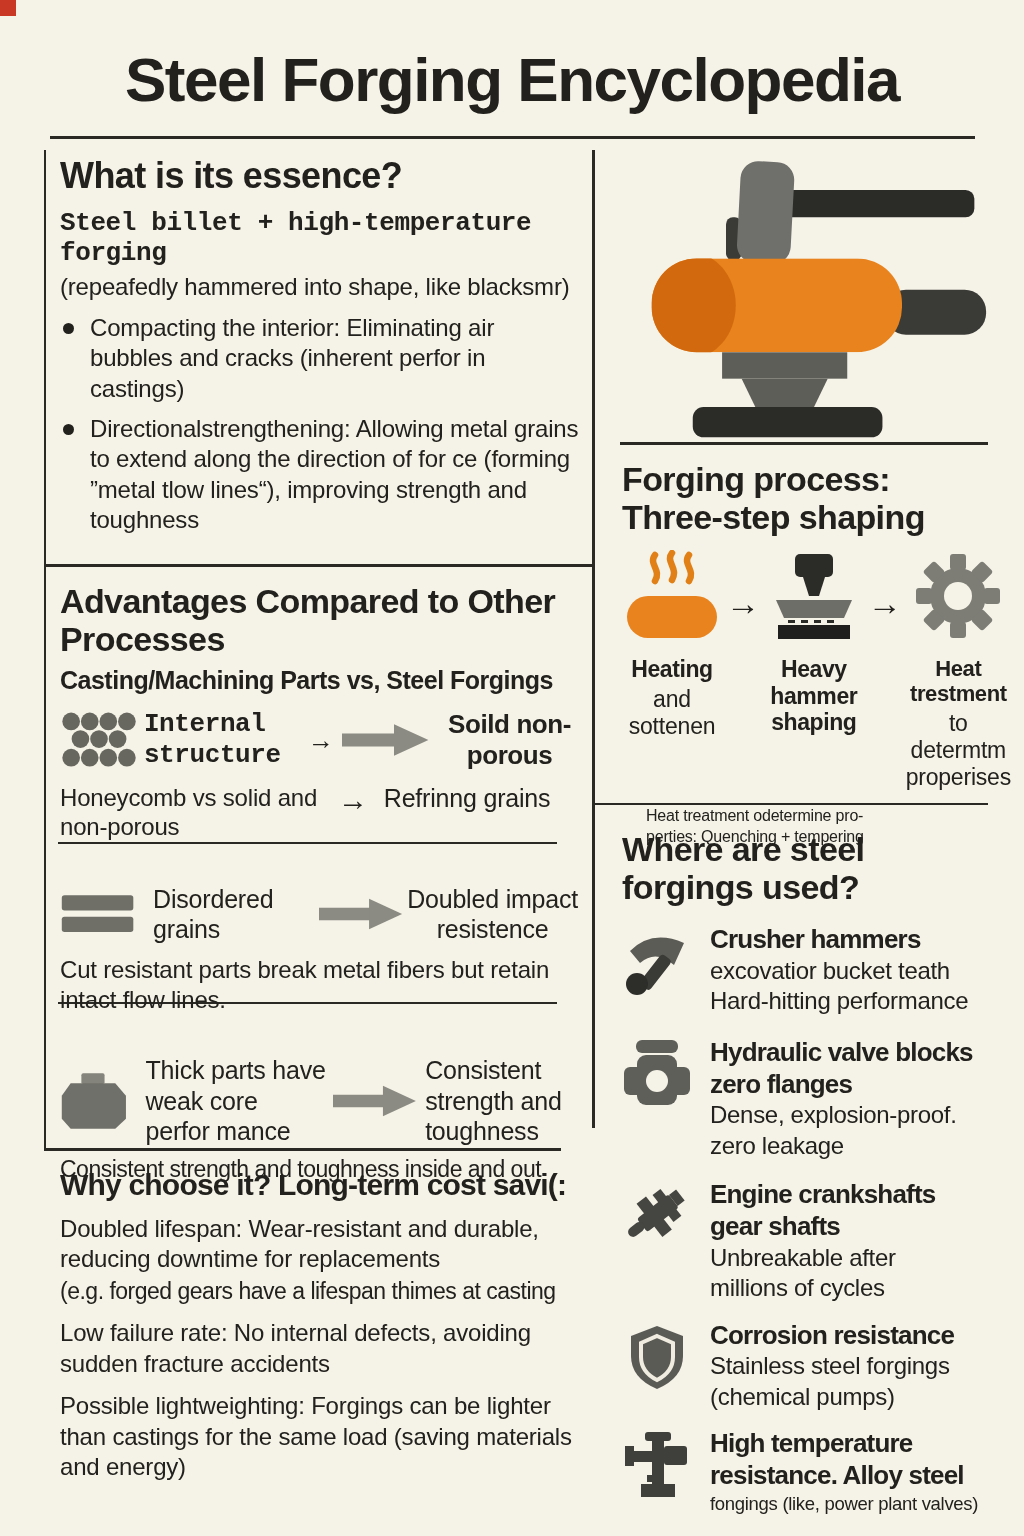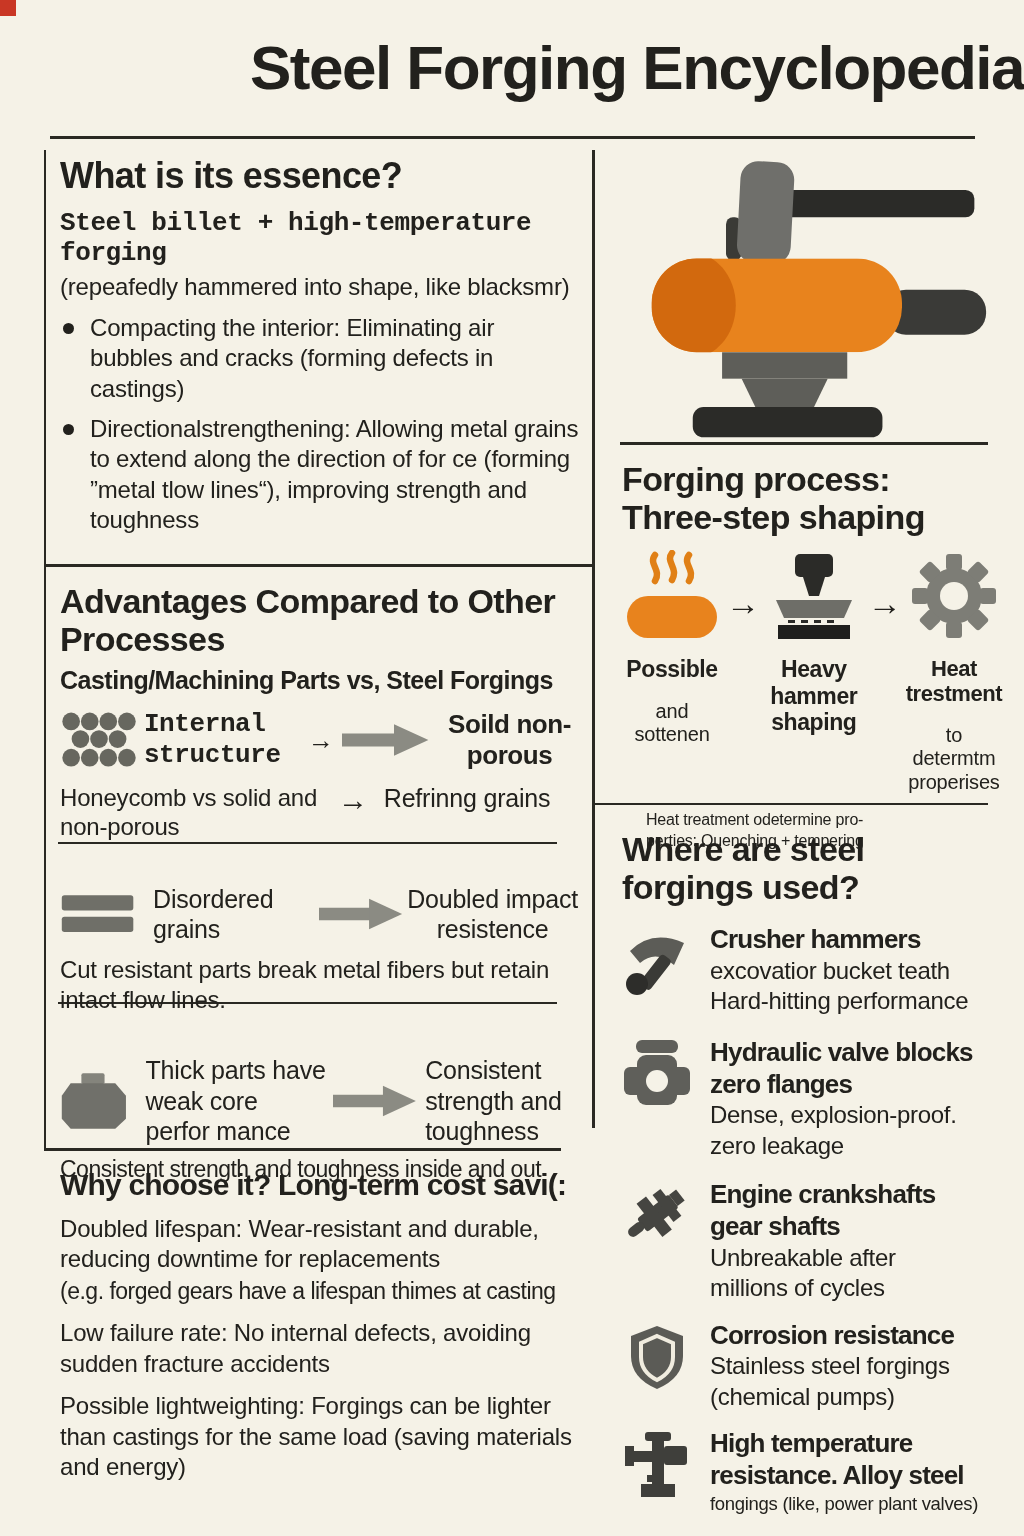--- a/index.html
+++ b/index.html
@@ -1,20 +1,20 @@
 <!DOCTYPE html>
 <html><head>
 <meta charset="utf-8">
 <style>
   html,body{margin:0;padding:0;background:#d9d6cc;}
   .page{position:relative;width:1024px;height:1536px;background:#f5f2e7;overflow:hidden;
         font-family:"Liberation Sans",sans-serif;color:#22211d;letter-spacing:-0.2px;}
   .abs{position:absolute;}
   .line{position:absolute;background:#2a2923;}
-  .title{position:absolute;top:32px;left:0;width:100%;text-align:right;
+  .title{position:absolute;top:44px;left:0;width:100%;text-align:center;
          font-size:62px;font-weight:bold;letter-spacing:-1.5px;}
   .h2{font-size:34px;line-height:1.12;font-weight:bold;letter-spacing:-0.6px;}
   .h2-essence{font-size:36px;line-height:1.1;font-weight:bold;letter-spacing:-0.6px;}
   .lead{font-size:26px;font-weight:bold;margin-top:12px;letter-spacing:-0.4px;font-family:Liberation Mono, monospace;}
   .note{font-size:24px;margin-top:5px;}
   .h3{font-size:29px;font-weight:bold;margin-top:18px;}
   ul.bullets{margin:12px 0 0;padding:0;list-style:none;}
   .bullets li{position:relative;padding-left:30px;font-size:24px;line-height:1.27;margin-top:10px;}
   .bullets li::before{content:"";position:absolute;left:3px;top:10px;width:11px;height:11px;
                       border-radius:50%;background:#22211d;}
@@ -23,21 +23,21 @@
   .cmp-row{display:flex;align-items:center;}
   .cmp-label{font-size:26px;font-weight:bold;line-height:1.18;letter-spacing:-0.4px;}
   .cmp-text{font-size:24px;line-height:1.22;}
   .arrow-sm{font-size:26px;}
   .cmp-note{font-size:24px;line-height:1.26;margin-top:10px;}
   .nowrap{white-space:nowrap;letter-spacing:-0.5px;}
   .why-h{font-size:30px;font-weight:bold;letter-spacing:-0.8px;white-space:nowrap;}
   .why-p{font-size:24px;line-height:1.27;margin-top:12px;}
   .step{text-align:center;}
   .step-title{font-size:23px;font-weight:bold;line-height:1.15;margin-top:10px;letter-spacing:-0.4px;}
-  .step-sub{font-size:20px;line-height:1.18;margin-top:17px;}
+  .step-sub{font-size:23px;line-height:1.18;margin-top:3px;}
   .flow-arrow{font-size:34px;margin:34px 4px 0;}
   .pnote{font-size:16px;line-height:1.32;margin:14px 0 0 24px;}
   .use-item{display:flex;align-items:flex-start;}
   .use-icon{flex:0 0 88px;padding-top:3px;}
   .use-title{font-size:26px;font-weight:bold;line-height:1.22;letter-spacing:-0.8px;}
   .use-desc{font-size:24px;line-height:1.27;letter-spacing:-0.3px;}
   .use-desc-sm{font-size:18.5px;line-height:1.3;letter-spacing:-0.3px;}
 </style>
 </head>
 <body>
@@ -55,21 +55,21 @@
   <div class="line" style="left:620px;top:442px;width:368px;height:3px;"></div>
   <div class="line" style="left:594px;top:803px;width:394px;height:2px;"></div>
 
   <div class="title">Steel Forging Encyclopedia</div>
 
   <div class="abs" style="left:60px;top:156px;width:522px;">
     <div class="h2-essence">What is its essence?</div>
     <div class="lead">Steel billet + high-temperature forging</div>
     <div class="note">(repeafedly hammered into shape, like blacksmr)</div>
     <ul class="bullets">
-      <li><span class="term">Compacting the interior:</span> <span>Eliminating air bubbles and cracks (forming defects in castings)</span></li>
+      <li><span class="term">Compacting the interior:</span> <span>Eliminating air bubbles and cracks (inherent perfor in castings)</span></li>
       <li><span class="term">Directionalstrengthening:</span> <span>Allowing metal grains to extend along the direction of for ce (forming ”metal tlow lines“), improving strength and toughness</span></li>
     </ul>
   </div>
 
   <div class="abs" style="left:60px;top:582px;width:522px;">
     <div class="h2">
       <div>Advantages Compared to Other</div>
       <div>Processes</div>
     </div>
     <div class="sub">Casting/Machining Parts vs, Steel Forgings</div>
@@ -174,21 +174,21 @@
     <div style="display:flex;align-items:flex-start;margin-top:14px;">
       <div class="step" style="width:112px;">
         <svg width="100" height="92" viewBox="0 0 100 92">
           <g stroke="#e08016" stroke-width="6.5" fill="none" stroke-linecap="round">
             <path d="M33,5 c-7,9 7,15 0,26"></path>
               <path d="M50,3 c-7,9 7,15 0,27"></path>
               <path d="M67,5 c-7,9 7,15 0,26"></path>
           </g>
           <rect x="5" y="46" width="90" height="42" rx="21" fill="#e8831d"></rect>
         </svg>
-        <div class="step-title">Possible</div>
+        <div class="step-title">Heating</div>
         <div class="step-sub">and sottenen</div>
       </div>
       <div class="flow-arrow">→</div>
       <div class="step" style="width:118px;">
         <svg width="100" height="88" viewBox="0 0 100 88" style="margin-top:4px;">
           <rect x="31" y="0" width="38" height="23" rx="5" fill="#2b2b28"></rect>
           <polygon points="39,23 61,23 55,42 45,42" fill="#2b2b28"></polygon>
           <polygon points="12,46 88,46 80,64 20,64" fill="#6e6e68"></polygon>
           <g fill="#2b2b28">
               <rect x="24" y="66" width="7" height="3"></rect>

